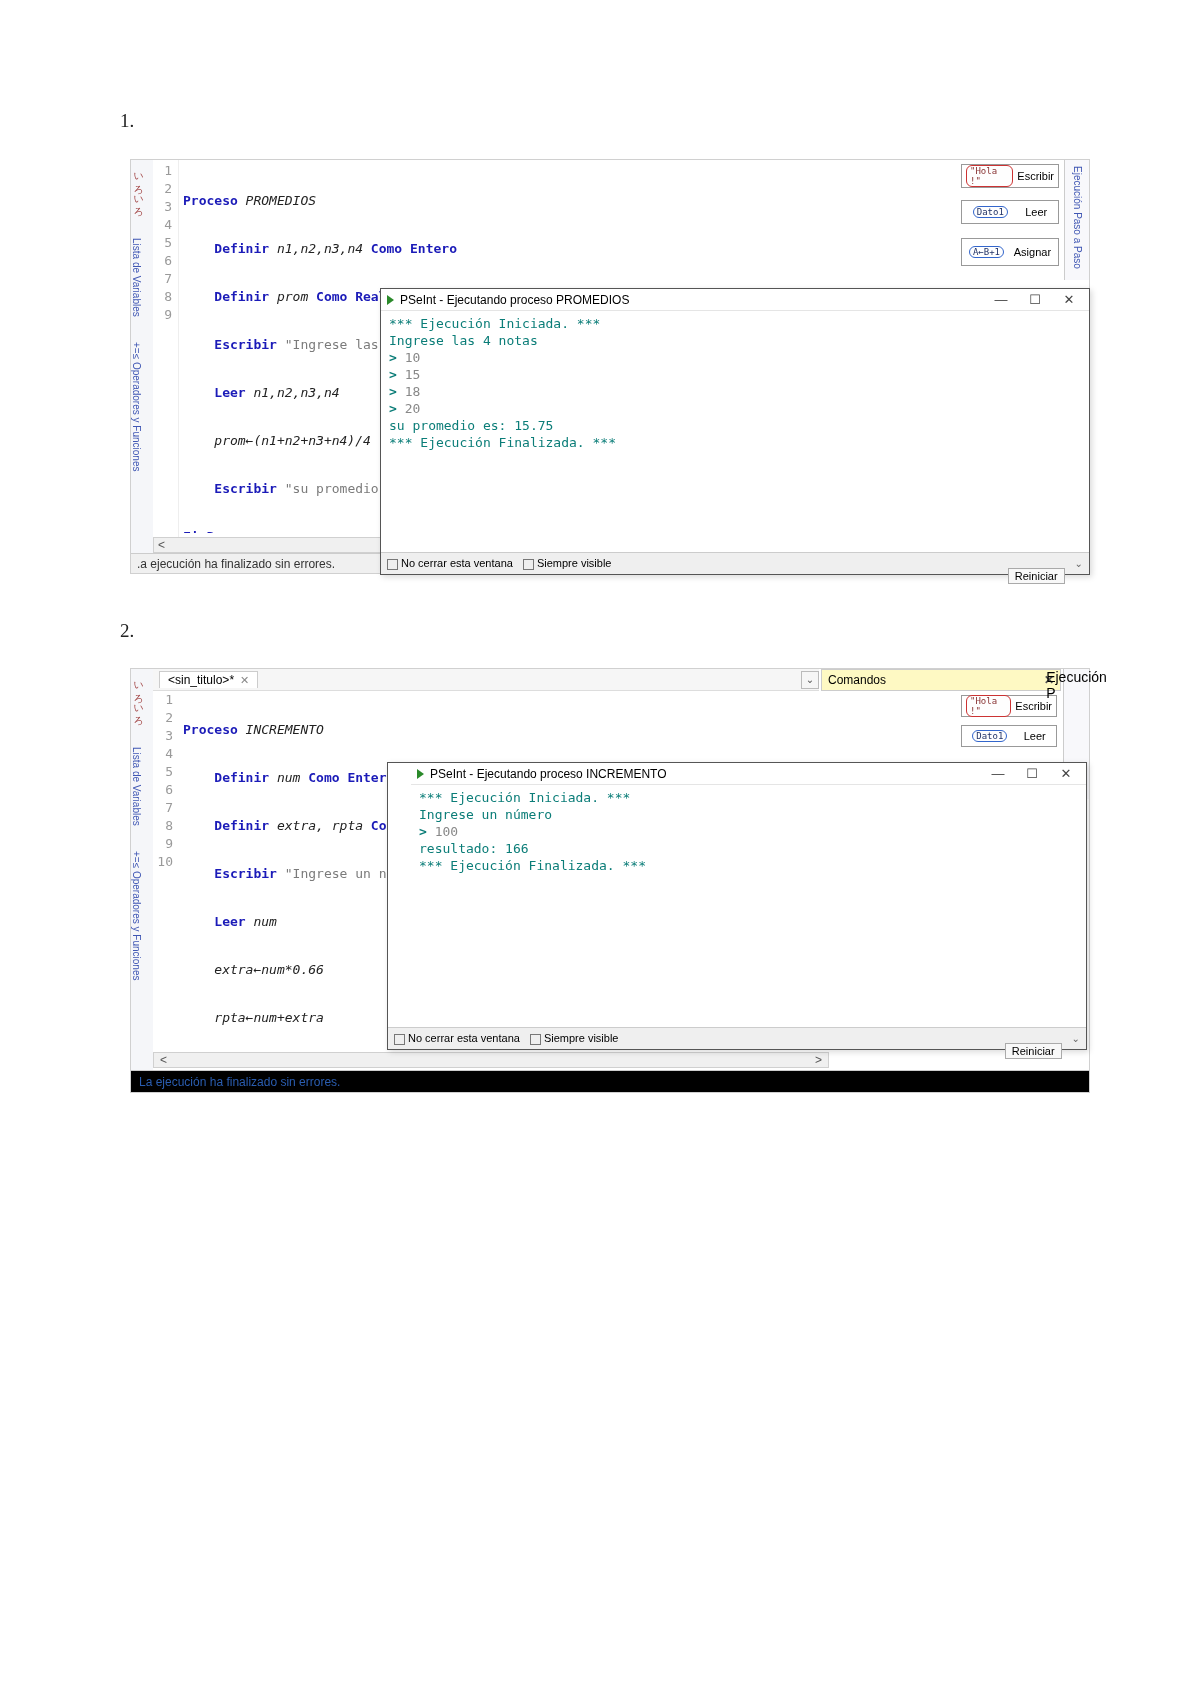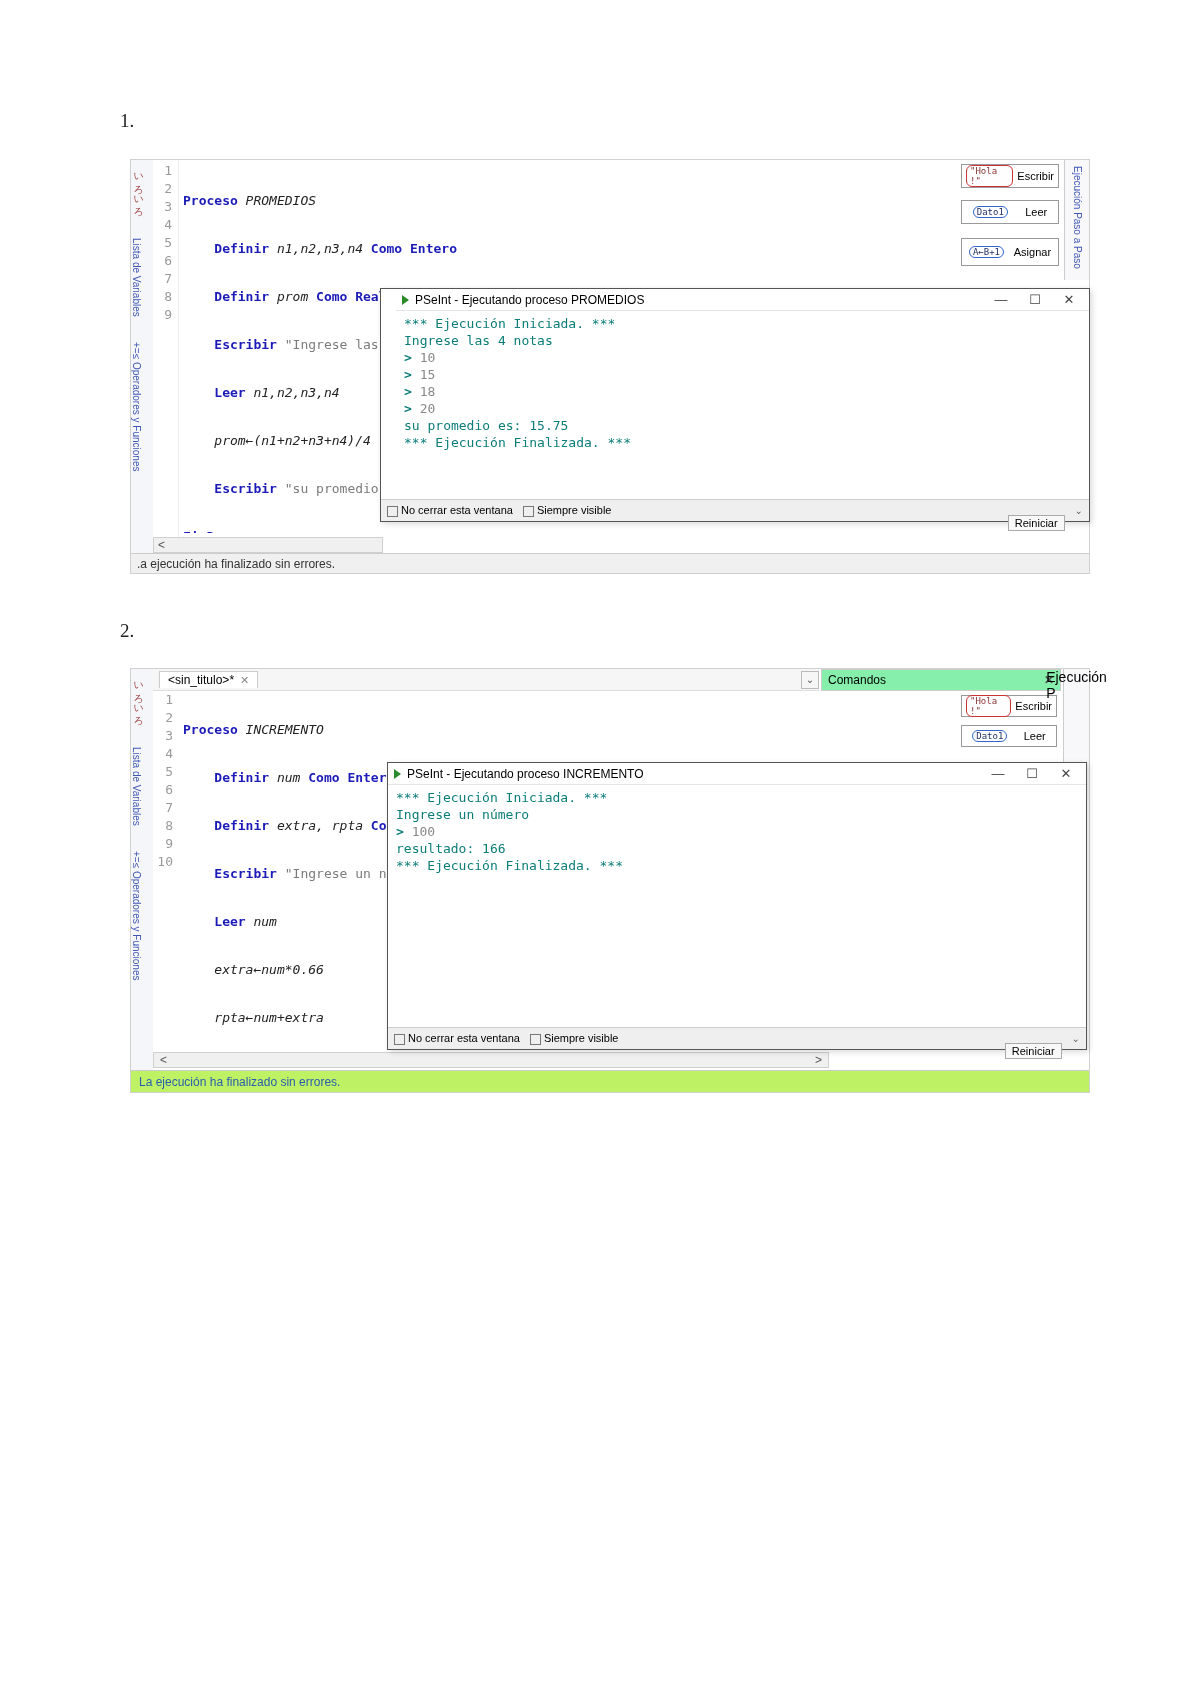--- a/index.html
+++ b/index.html
@@ -129,21 +129,21 @@
     padding:1px 8px; font-size:12px; display:flex; gap:6px; align-items:center;
   }
   .xclose { color:#888; font-size:11px; }
   .drop2 {
     width:18px; height:18px; border:1px solid #bbb;
     display:flex; align-items:center; justify-content:center;
     font-size:10px; color:#555;
   }
   .panel-cmd {
     position:absolute; top:0; right:28px; width:240px; height:22px;
-    background:#86efac; border:1px solid #ccc; display:flex;
+    background:#fef9c3; border:1px solid #ccc; display:flex;
     align-items:center; justify-content:space-between; padding:0 6px;
     font-size:12px;
   }
   .pc-x { font-weight:bold; color:#555; }
   .gutter2 {
     position:absolute; left:22px; top:22px; width:26px; height:350px;
     background:#fff;
   }
   .code2 {
     position:absolute; left:52px; top:22px; right:260px; bottom:45px;
@@ -152,21 +152,21 @@
   }
   .code2 .l { height:18px; line-height:18px; }
   .hscroll2 {
     position:absolute; left:22px; bottom:24px; right:260px; height:16px;
     background:#f0f0f0; border:1px solid #d0d0d0;
     display:flex; align-items:center; justify-content:space-between;
     padding:0 6px; font-size:12px; color:#555;
   }
   .status2 {
     position:absolute; left:0; bottom:0; right:0; height:22px;
-    background:#bef264; border-top:1px solid #ccc;
+    background:#000000; border-top:1px solid #ccc;
     display:flex; align-items:center; padding-left:8px;
     font-size:12px; color:#2a5db0;
   }
   .vside2 {
     position:absolute; right:0; top:0; width:26px; height:130px;
     border-left:1px solid #ccc; background:#f8f8fb;
     display:flex; align-items:flex-start; justify-content:center;
   }
   .play-icon { width:0;height:0;border-left:7px solid #2a8a2a;border-top:5px solid transparent;border-bottom:5px solid transparent;display:inline-block; }
 </style>
@@ -224,21 +224,21 @@
     <div class="t">Ejecución Paso a Paso</div>
   </div>
 
   <div class="hscroll">
     <span>&lt;</span>
   </div>
   <div class="status1">
     <span>.a ejecución ha finalizado sin errores.</span>
   </div>
 
-  <div class="console" style="left:249px; top:128px; width:710px; height:234px;padding-left:15px;">
+  <div class="console" style="left:249px; top:128px; width:710px; height:287px;">
     <div class="con-title">
       <span class="play-icon"></span>
       <span>PSeInt - Ejecutando proceso PROMEDIOS</span>
       <span class="spacer"></span>
       <span class="tbtn">—</span>
       <span class="tbtn">☐</span>
       <span class="tbtn">✕</span>
     </div>
     <div class="con-body">
       <div class="teal">*** Ejecución Iniciada. ***</div>
@@ -322,21 +322,21 @@
 
   <div class="hscroll2">
     <span>&lt;</span>
     <span>&gt;</span>
   </div>
 
   <div class="status2">
     <span>La ejecución ha finalizado sin errores.</span>
   </div>
 
-  <div class="console" style="left:256px; top:93px; width:700px; height:288px;">
+  <div class="console" style="left:256px; top:93px; width:700px; height:288px;padding-left:23px;">
     <div class="con-title">
       <span class="play-icon"></span>
       <span>PSeInt - Ejecutando proceso INCREMENTO</span>
       <span class="spacer"></span>
       <span class="tbtn">—</span>
       <span class="tbtn">☐</span>
       <span class="tbtn">✕</span>
     </div>
     <div class="con-body">
       <div class="teal">*** Ejecución Iniciada. ***</div>

